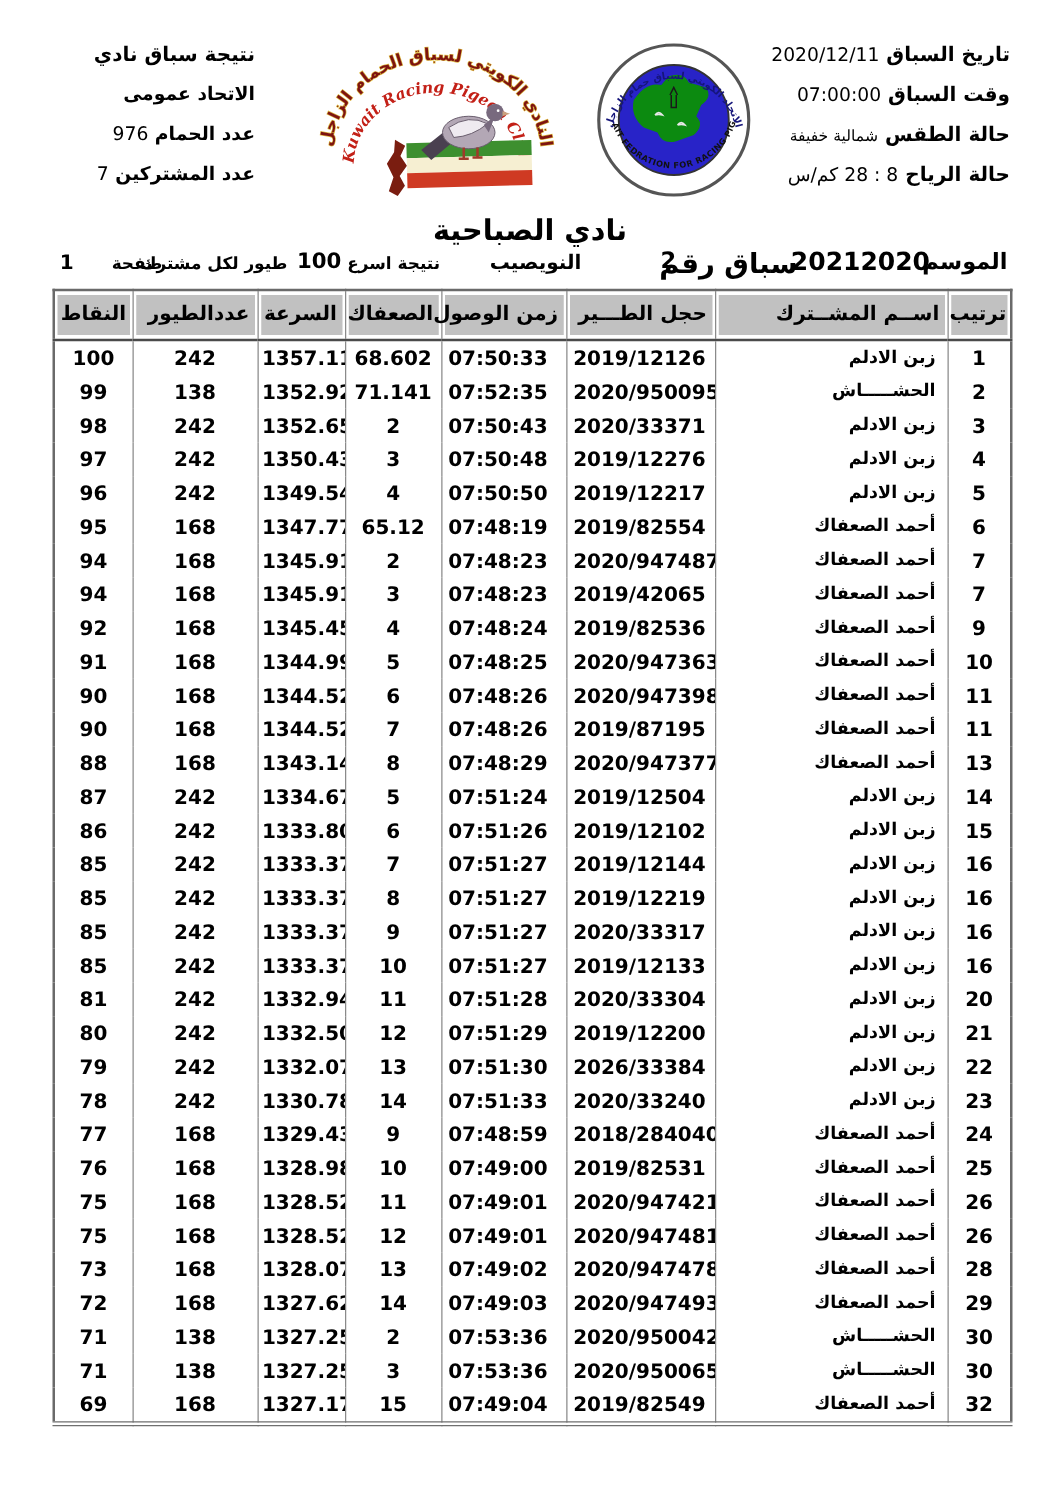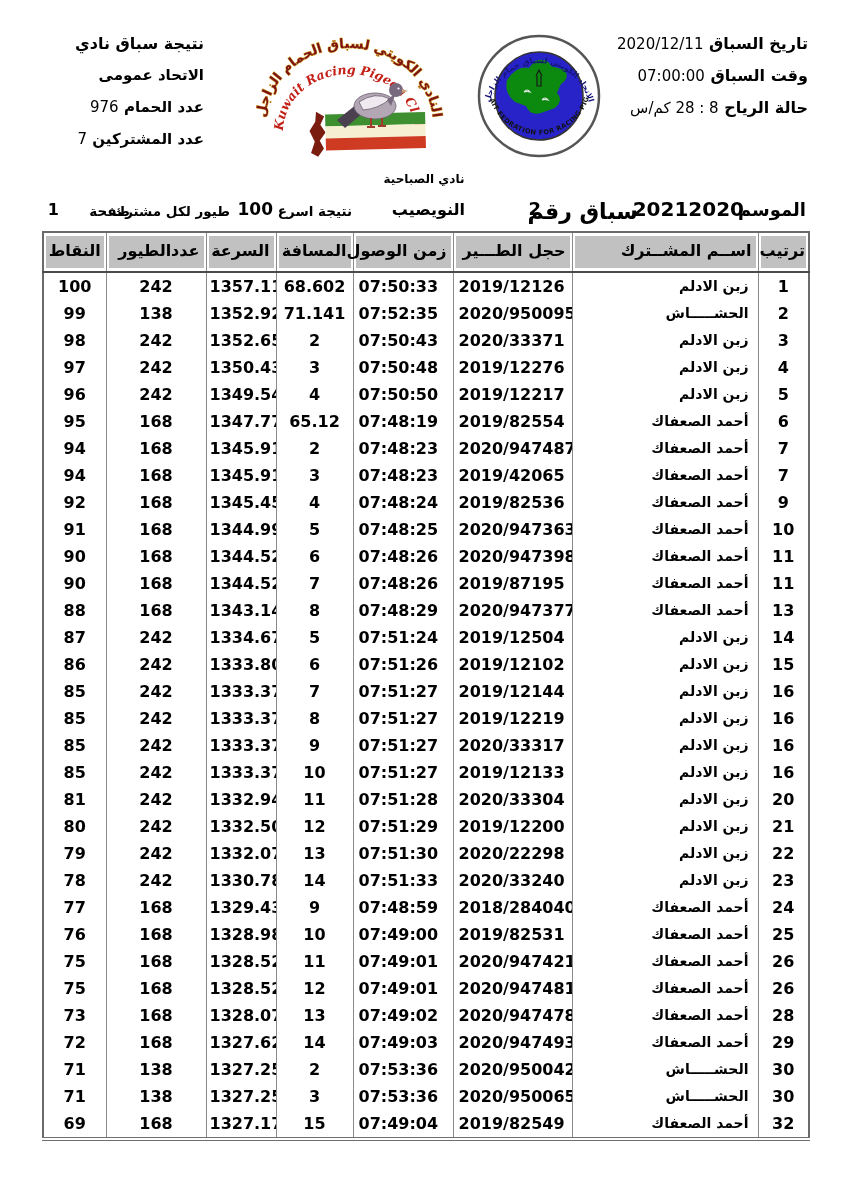--- a/index.html
+++ b/index.html
@@ -14,21 +14,21 @@
   #left-info .iline:first-child{font-size:16px;margin-bottom:13px;}
   .val{font-weight:normal;}
   #right-info{right:40px;top:34px;width:240px;direction:rtl;text-align:right;}
   #right-info .iline{font-size:16px;font-weight:bold;margin-bottom:13px;white-space:nowrap;}
   #right-info .val{font-size:15px;}
   #right-info .val-small{font-weight:normal;font-size:12.5px;}
   
   #club-logo{left:253px;top:24px;width:192px;height:150px;}
   #fed-logo{left:476px;top:26px;width:127px;height:140px;}
   
-  #club-name{top:172px;left:0;width:100%;text-align:center;font-weight:bold;font-size:12px;}
+  #club-name{top:172px;left:0;width:100%;text-align:center;font-weight:bold;font-size:23px;}
   #season-row{top:196px;left:0;right:0;height:32px;direction:rtl;}
   #season-row span{position:absolute;font-weight:bold;white-space:nowrap;direction:rtl;}
   .s-season{right:42px;top:3px;font-size:18px;}
   .s-seasonval{right:104px;top:1px;font-size:20px;}
   .s-race{right:210px;top:3px;font-size:22px;}
   .s-raceval{right:307px;top:2px;font-size:18px;}
   .s-loc{right:383px;top:4px;font-size:16px;}
   .s-fast{right:496px;top:7px;font-size:13.5px;}
   .s-fastval{right:575px;top:3px;font-size:17px;}
   .s-permem{right:618px;top:7px;font-size:13.5px;}
@@ -118,20 +118,21 @@
     </text>
     <text font-size="6.6" font-weight="bold" letter-spacing="0.4" font-family="DejaVu Sans, sans-serif" fill="#111">
       <textPath href="#fArcBot" startOffset="50%" text-anchor="middle">KUWAIT FEDRATION FOR RACING PIGEON</textPath>
     </text>
   </svg>
 </div>
 
 <div class="abs" id="right-info">
   <div class="iline"><span>تاريخ السباق</span> <span class="val">2020/12/11</span></div>
   <div class="iline"><span>وقت السباق</span> <span class="val">07:00:00</span></div>
+  <div class="iline"><span>حالة الطقس</span> <span class="val-small">شمالية خفيفة</span></div>
   <div class="iline"><span>حالة الرياح</span> <span class="val">8 : 28 كم/س</span></div>
 </div>
 
 <div class="abs" id="club-name">نادي الصباحية</div>
 
 <div class="abs" id="season-row">
   <span class="s-season">الموسم</span>
   <span class="s-seasonval">20212020</span>
   <span class="s-race">سباق رقم</span>
   <span class="s-raceval">2</span>
@@ -162,21 +163,21 @@
       <th class="c-name">
           <div class="hc">اســم المشــترك</div>
         </th>
       <th class="c-ring">
           <div class="hc">حجل الطـــير</div>
         </th>
       <th class="c-arrival">
           <div class="hc">زمن الوصول</div>
         </th>
       <th class="c-distance">
-          <div class="hc">المسافة</div>
+          <div class="hc">الصعفاك</div>
         </th>
       <th class="c-speed">
           <div class="hc">السرعة</div>
         </th>
       <th class="c-birds">
           <div class="hc">عددالطيور</div>
         </th>
       <th class="c-points">
           <div class="hc">النقاط</div>
         </th>
@@ -389,21 +390,21 @@
         <td class="col-ring">2019/12200</td>
         <td class="col-arrival">07:51:29</td>
         <td class="col-distance">12</td>
         <td class="col-speed">1332.50</td>
         <td class="col-birds">242</td>
         <td class="col-points">80</td>
       </tr>
       <tr>
         <td class="col-rank">22</td>
         <td class="col-name">زبن الادلم</td>
-        <td class="col-ring">2020/22298</td>
+        <td class="col-ring">2026/33384</td>
         <td class="col-arrival">07:51:30</td>
         <td class="col-distance">13</td>
         <td class="col-speed">1332.07</td>
         <td class="col-birds">242</td>
         <td class="col-points">79</td>
       </tr>
       <tr>
         <td class="col-rank">23</td>
         <td class="col-name">زبن الادلم</td>
         <td class="col-ring">2020/33240</td>

